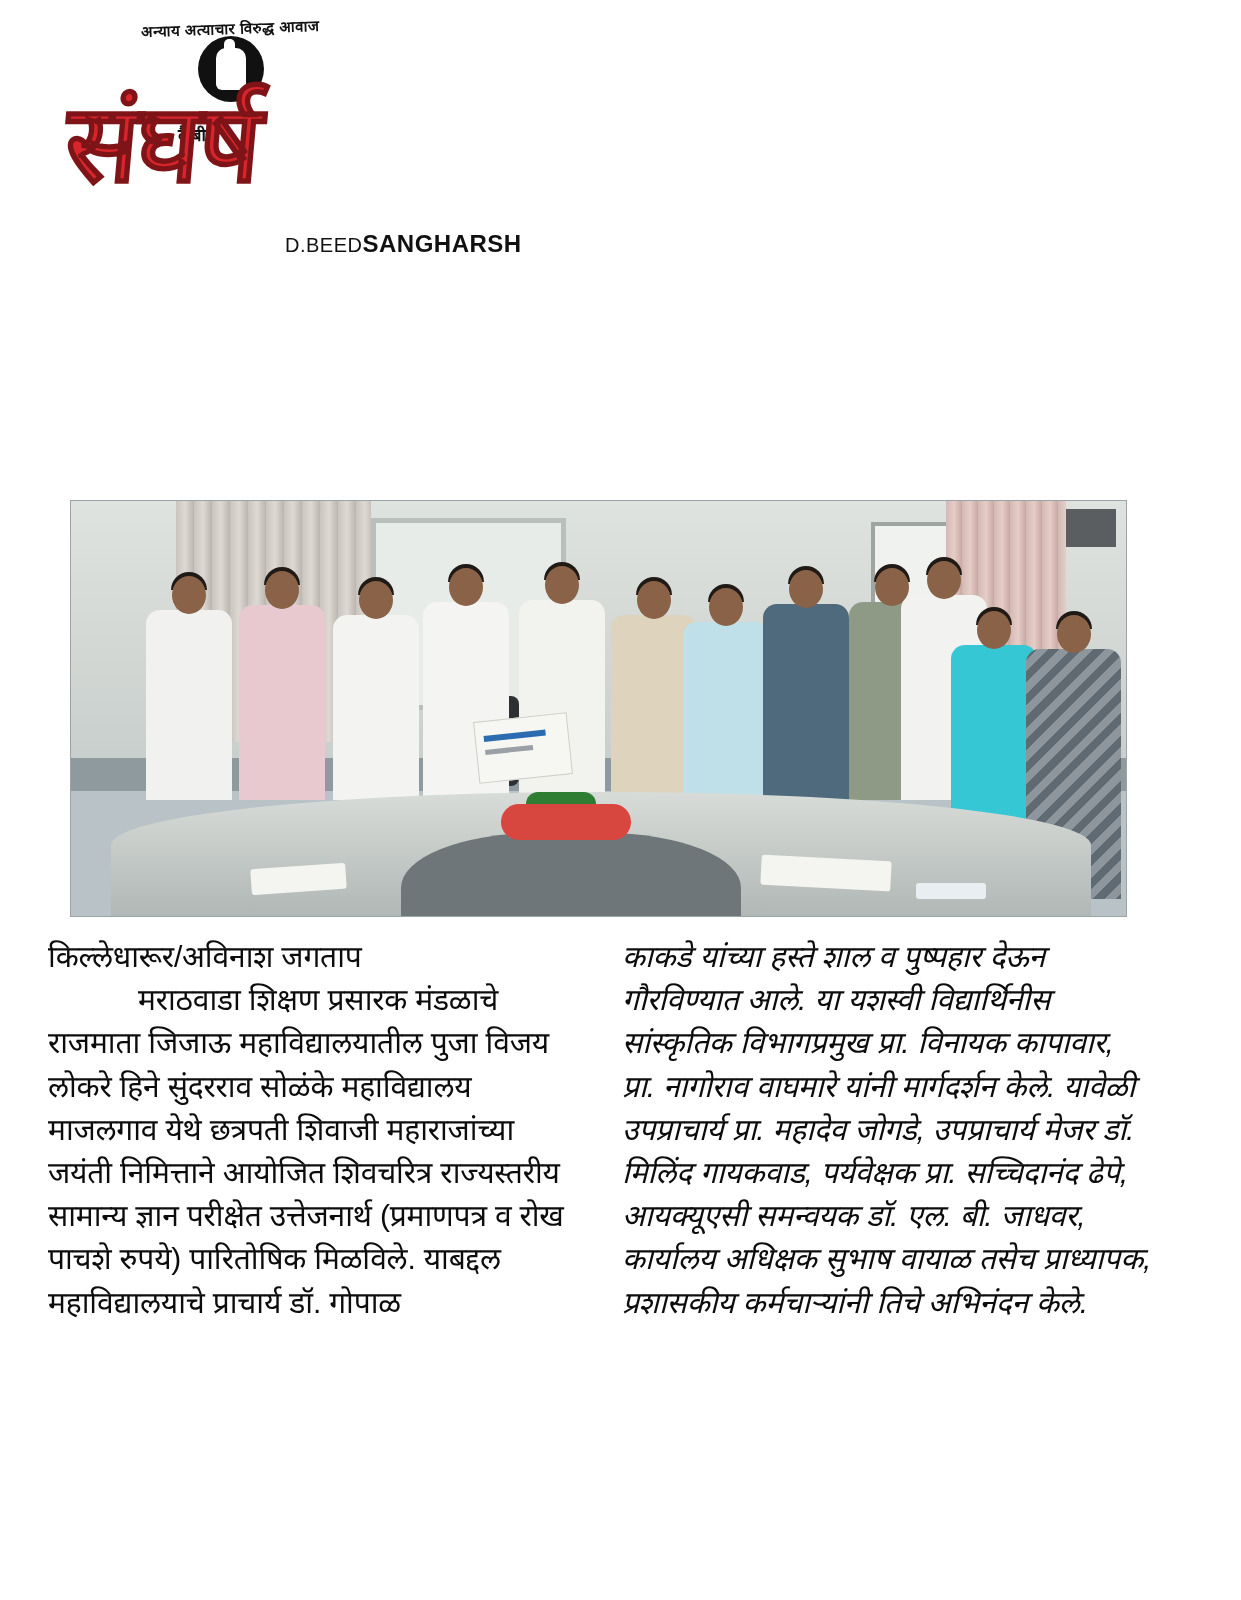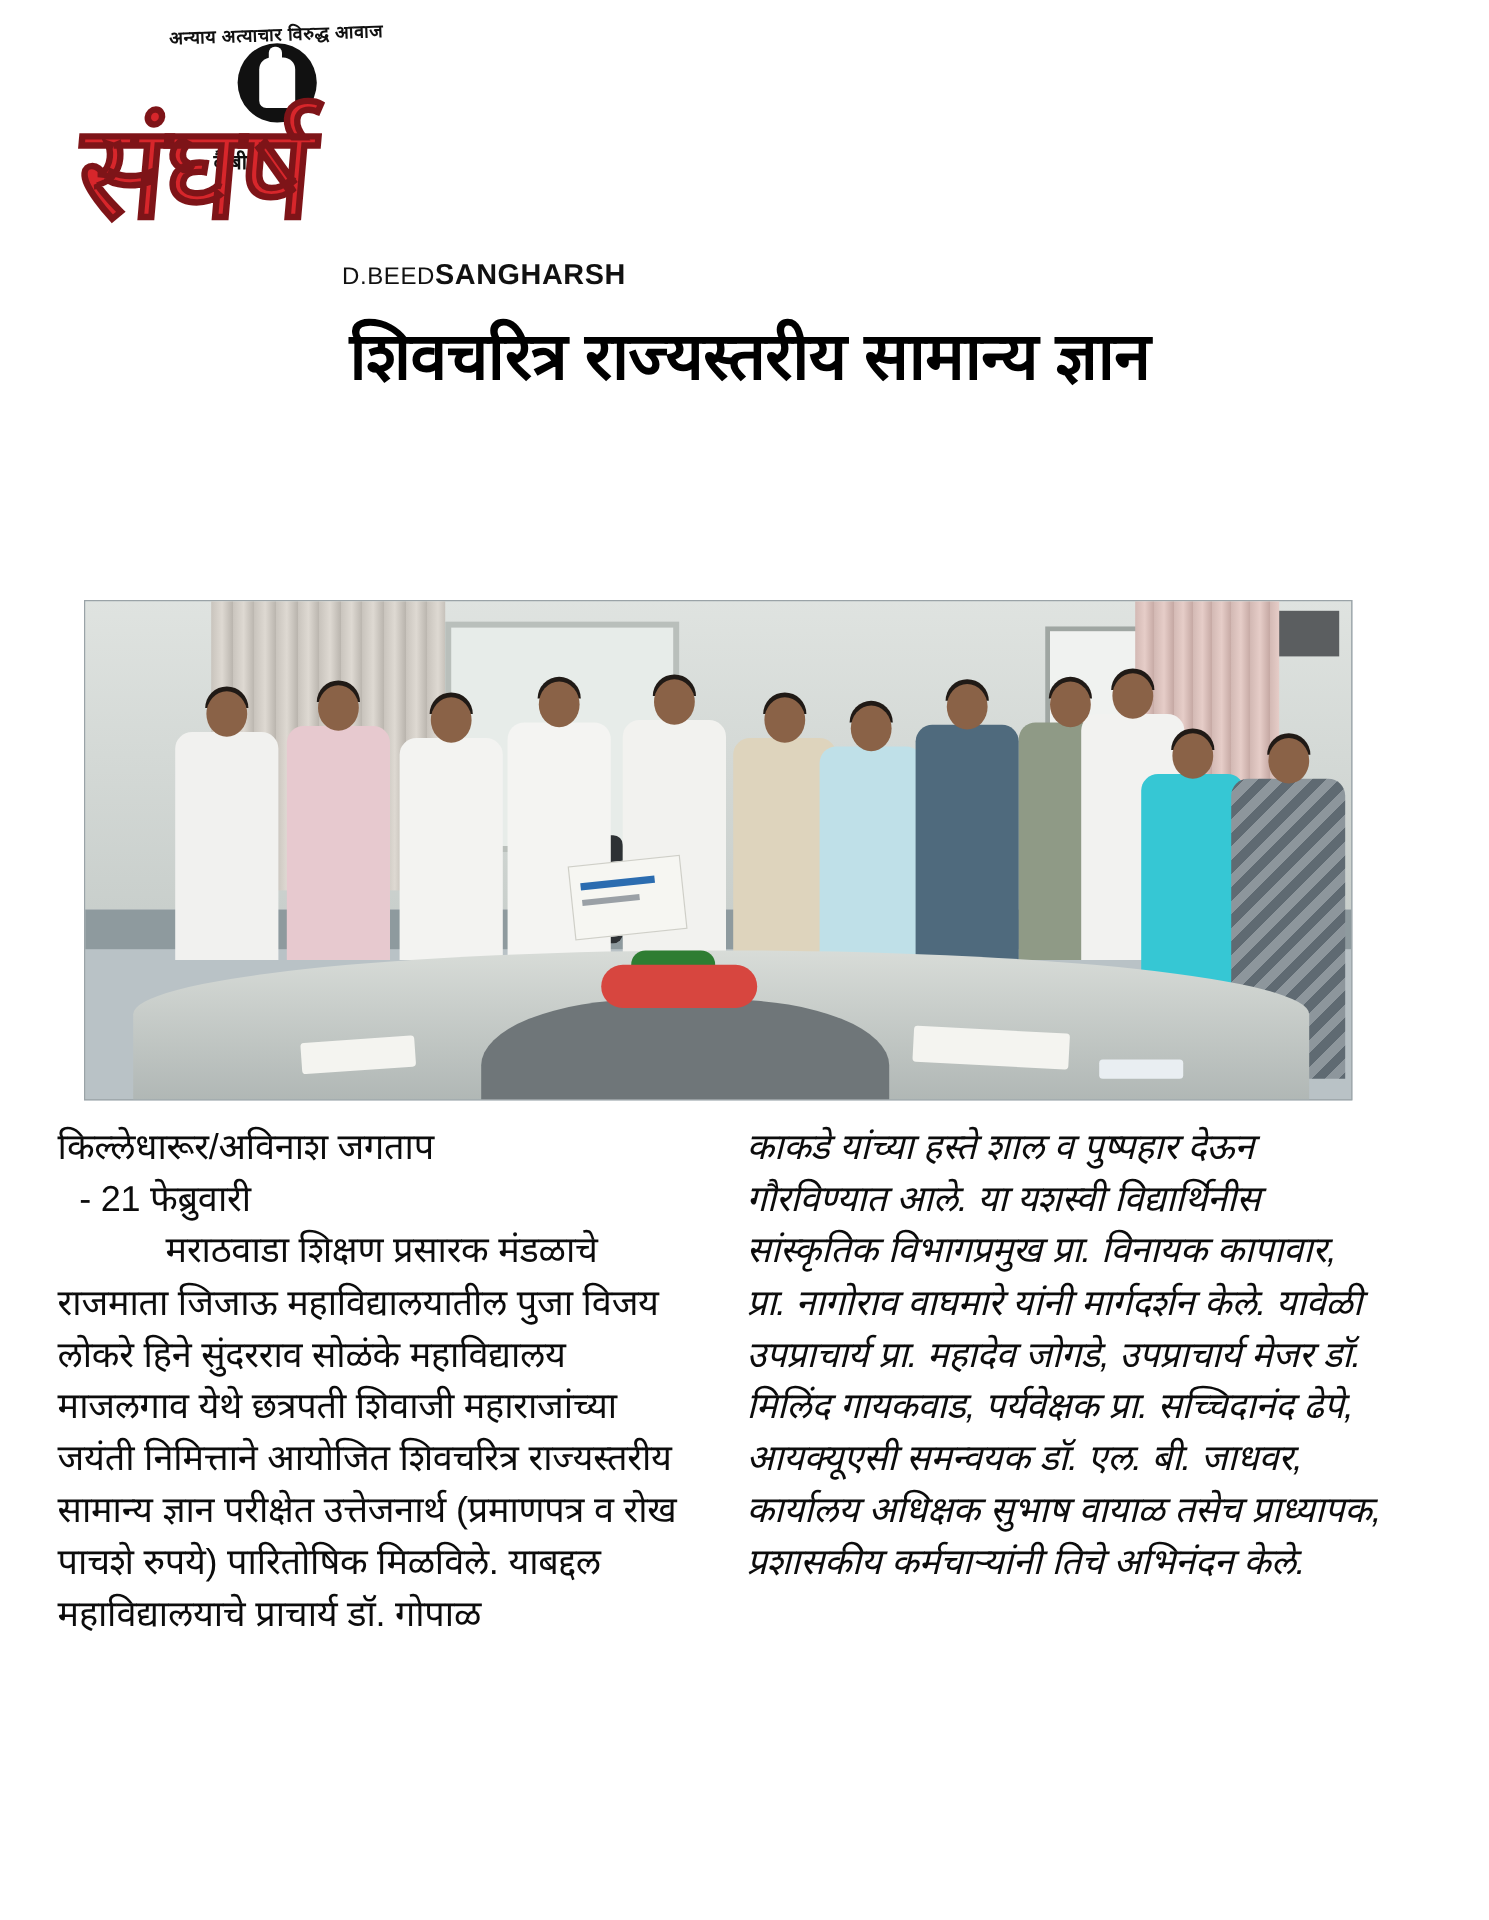--- a/index.html
+++ b/index.html
@@ -100,21 +100,21 @@
     left: 112px;
     top: 33px;
     font-family: "Liberation Sans", "DejaVu Sans", sans-serif;
     font-size: 17px;
     font-weight: bold;
     color: #111;
   }
   .logo-roman {
     position: absolute;
     left: 235px;
-    top: 198px;
+    top: 212px;
     font-family: "Liberation Sans", "DejaVu Sans", sans-serif;
     font-size: 24px;
     font-weight: bold;
     letter-spacing: 0.5px;
     color: #111;
   }
   .logo-roman .thin {
     font-weight: normal;
     font-size: 20px;
   }
@@ -276,21 +276,20 @@
     </div>
 
     <div class="logo-roman">
       <span class="thin">D.BEED</span><span>SANGHARSH</span>
     </div>
 
   </div>
 </div>
 
 <div class="headline">
-  <span class="line">शिवचरित्र राज्यस्तरीय सामान्य ज्ञान</span>
 </div>
 
 <div class="photo">
   <div class="ph-wall"></div>
   <div class="ph-curtain-l"></div>
   <div class="ph-window"></div>
   <div class="ph-board"></div>
   <div class="ph-board-dark"></div>
   <div class="ph-curtain-r"></div>
   <div class="ph-floorline"></div>
@@ -358,21 +357,20 @@
   <div class="ph-flowers"></div>
   <div class="ph-paper" style="left:180px; top:88%; width:95px; height:26px; transform:rotate(-4deg);"></div>
   <div class="ph-paper" style="left:690px; top:86%; width:130px; height:30px; transform:rotate(3deg);"></div>
   <div class="ph-paper" style="left:845px; top:92%; width:70px; height:16px; background:#e9eef2;"></div>
 </div>
 
 <div class="article">
 
   <div class="col">
     <span class="byline">किल्लेधारूर/अविनाश जगताप</span>
-    <span class="dateline">- 21 फेब्रुवारी</span>
     <span class="body-text">मराठवाडा शिक्षण प्रसारक मंडळाचे राजमाता जिजाऊ महाविद्यालयातील पुजा विजय लोकरे हिने सुंदरराव सोळंके महाविद्यालय माजलगाव येथे छत्रपती शिवाजी महाराजांच्या जयंती निमित्ताने आयोजित शिवचरित्र राज्यस्तरीय सामान्य ज्ञान परीक्षेत उत्तेजनार्थ (प्रमाणपत्र व रोख पाचशे रुपये) पारितोषिक मिळविले. याबद्दल महाविद्यालयाचे प्राचार्य डॉ. गोपाळ</span>
   </div>
 
   <div class="col">
     <span class="body-text cont">काकडे यांच्या हस्ते शाल व पुष्पहार देऊन गौरविण्यात आले. या यशस्वी विद्यार्थिनीस सांस्कृतिक विभागप्रमुख प्रा. विनायक कापावार, प्रा. नागोराव वाघमारे यांनी मार्गदर्शन केले. यावेळी उपप्राचार्य प्रा. महादेव जोगडे, उपप्राचार्य मेजर डॉ. मिलिंद गायकवाड, पर्यवेक्षक प्रा. सच्चिदानंद ढेपे, आयक्यूएसी समन्वयक डॉ. एल. बी. जाधवर, कार्यालय अधिक्षक सुभाष वायाळ तसेच प्राध्यापक, प्रशासकीय कर्मचाऱ्यांनी तिचे अभिनंदन केले.</span>
   </div>
 
 </div>
 
 </body></html>

